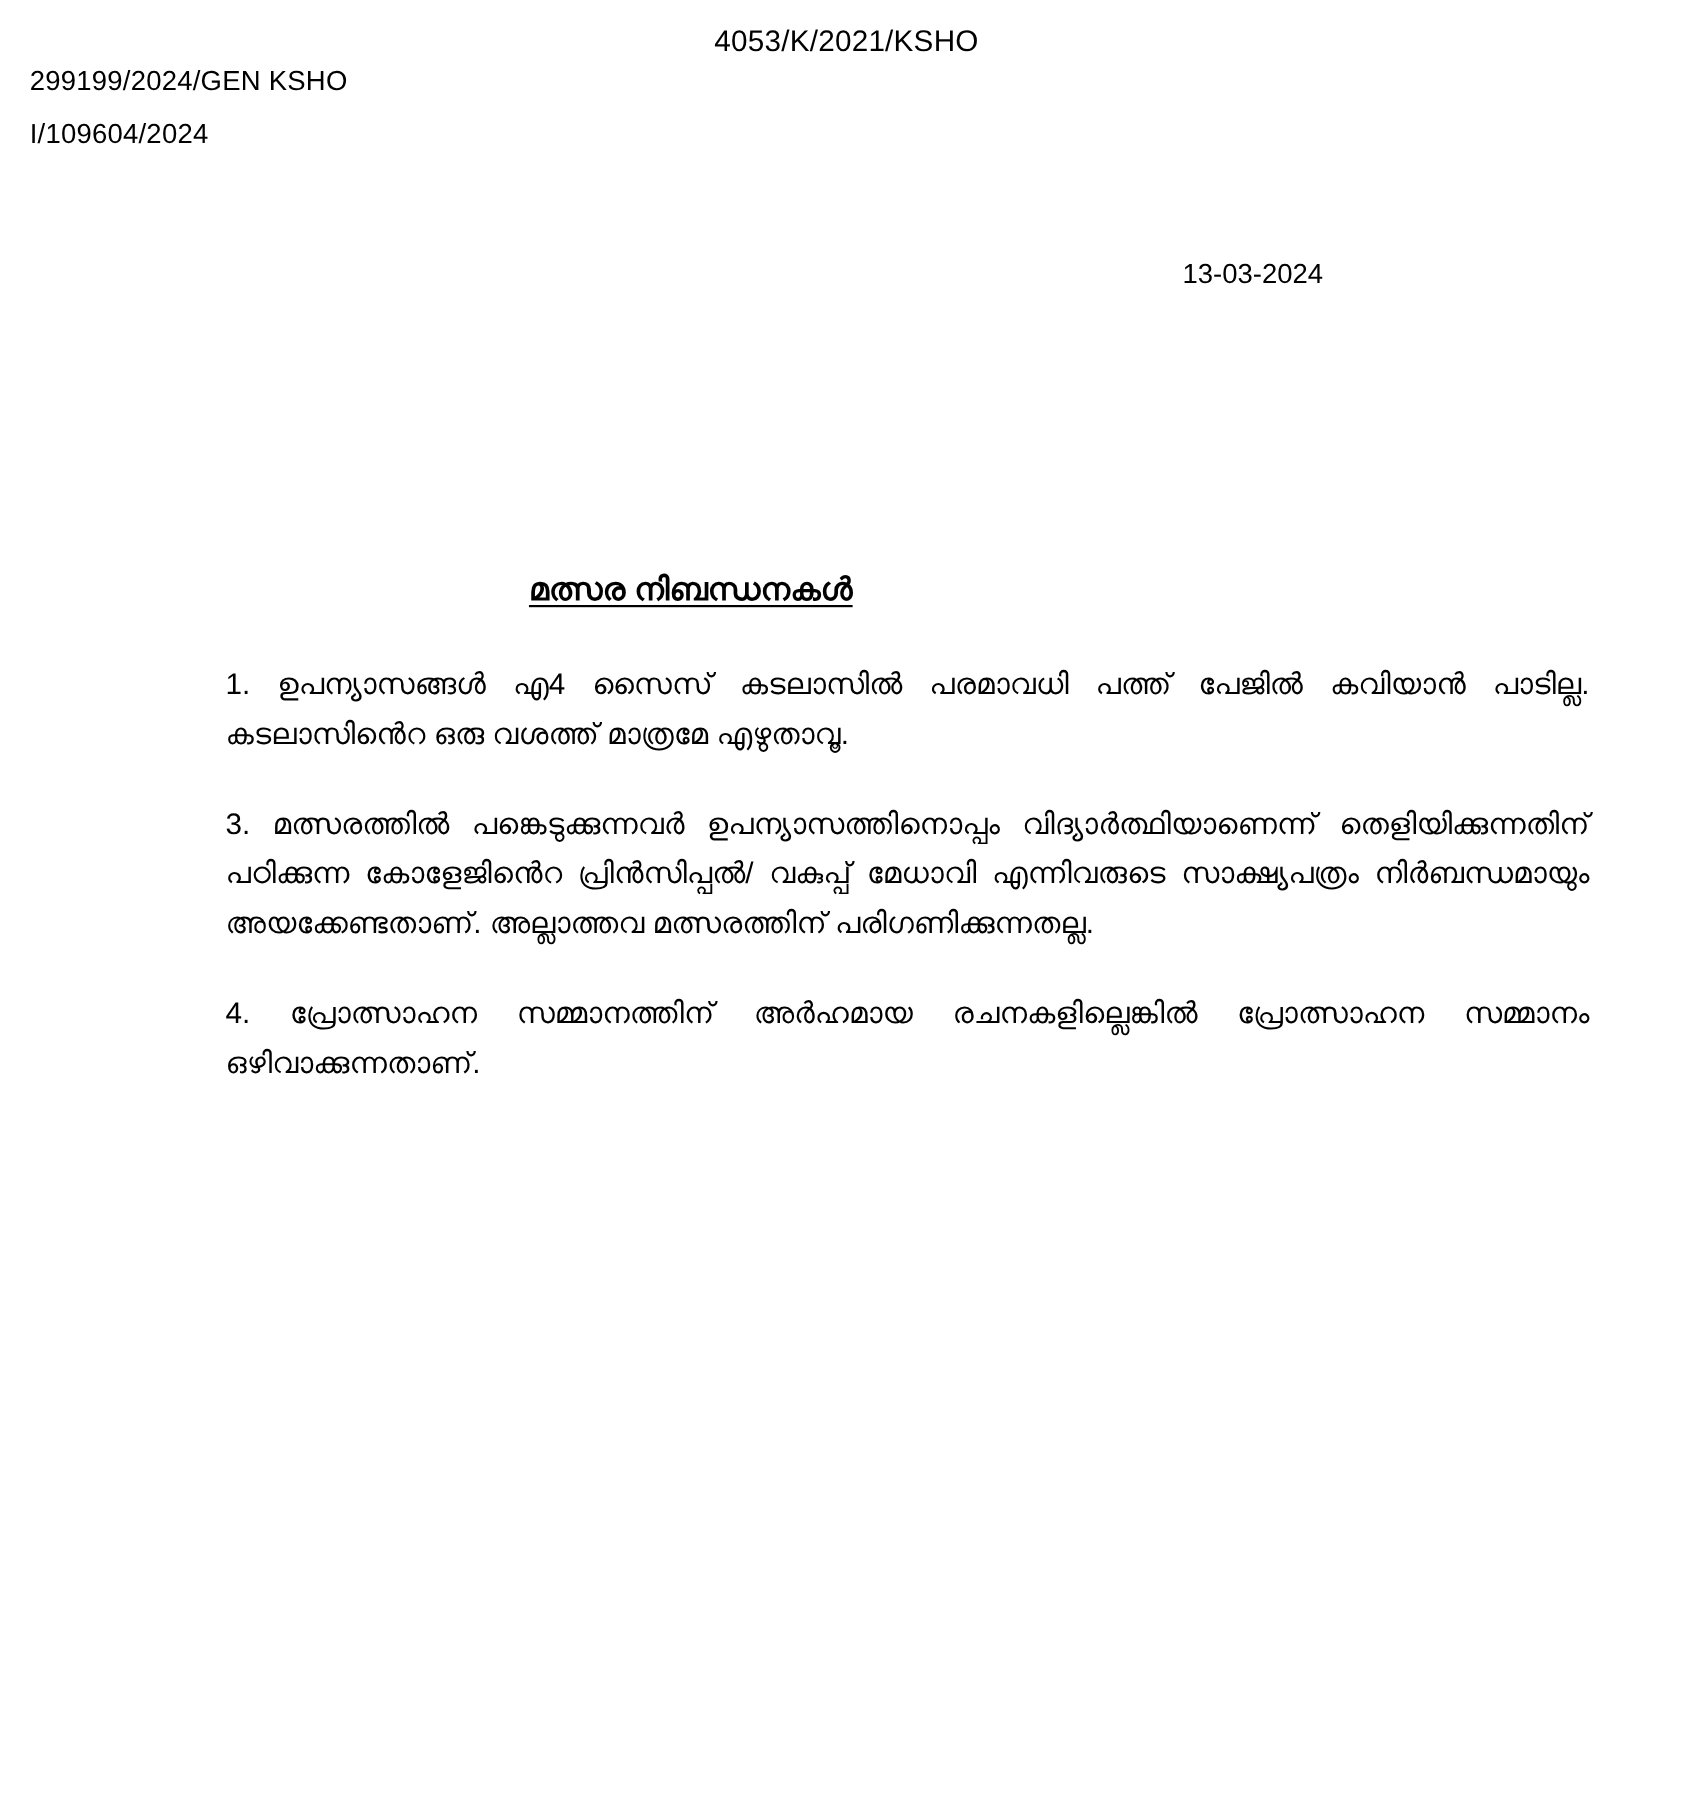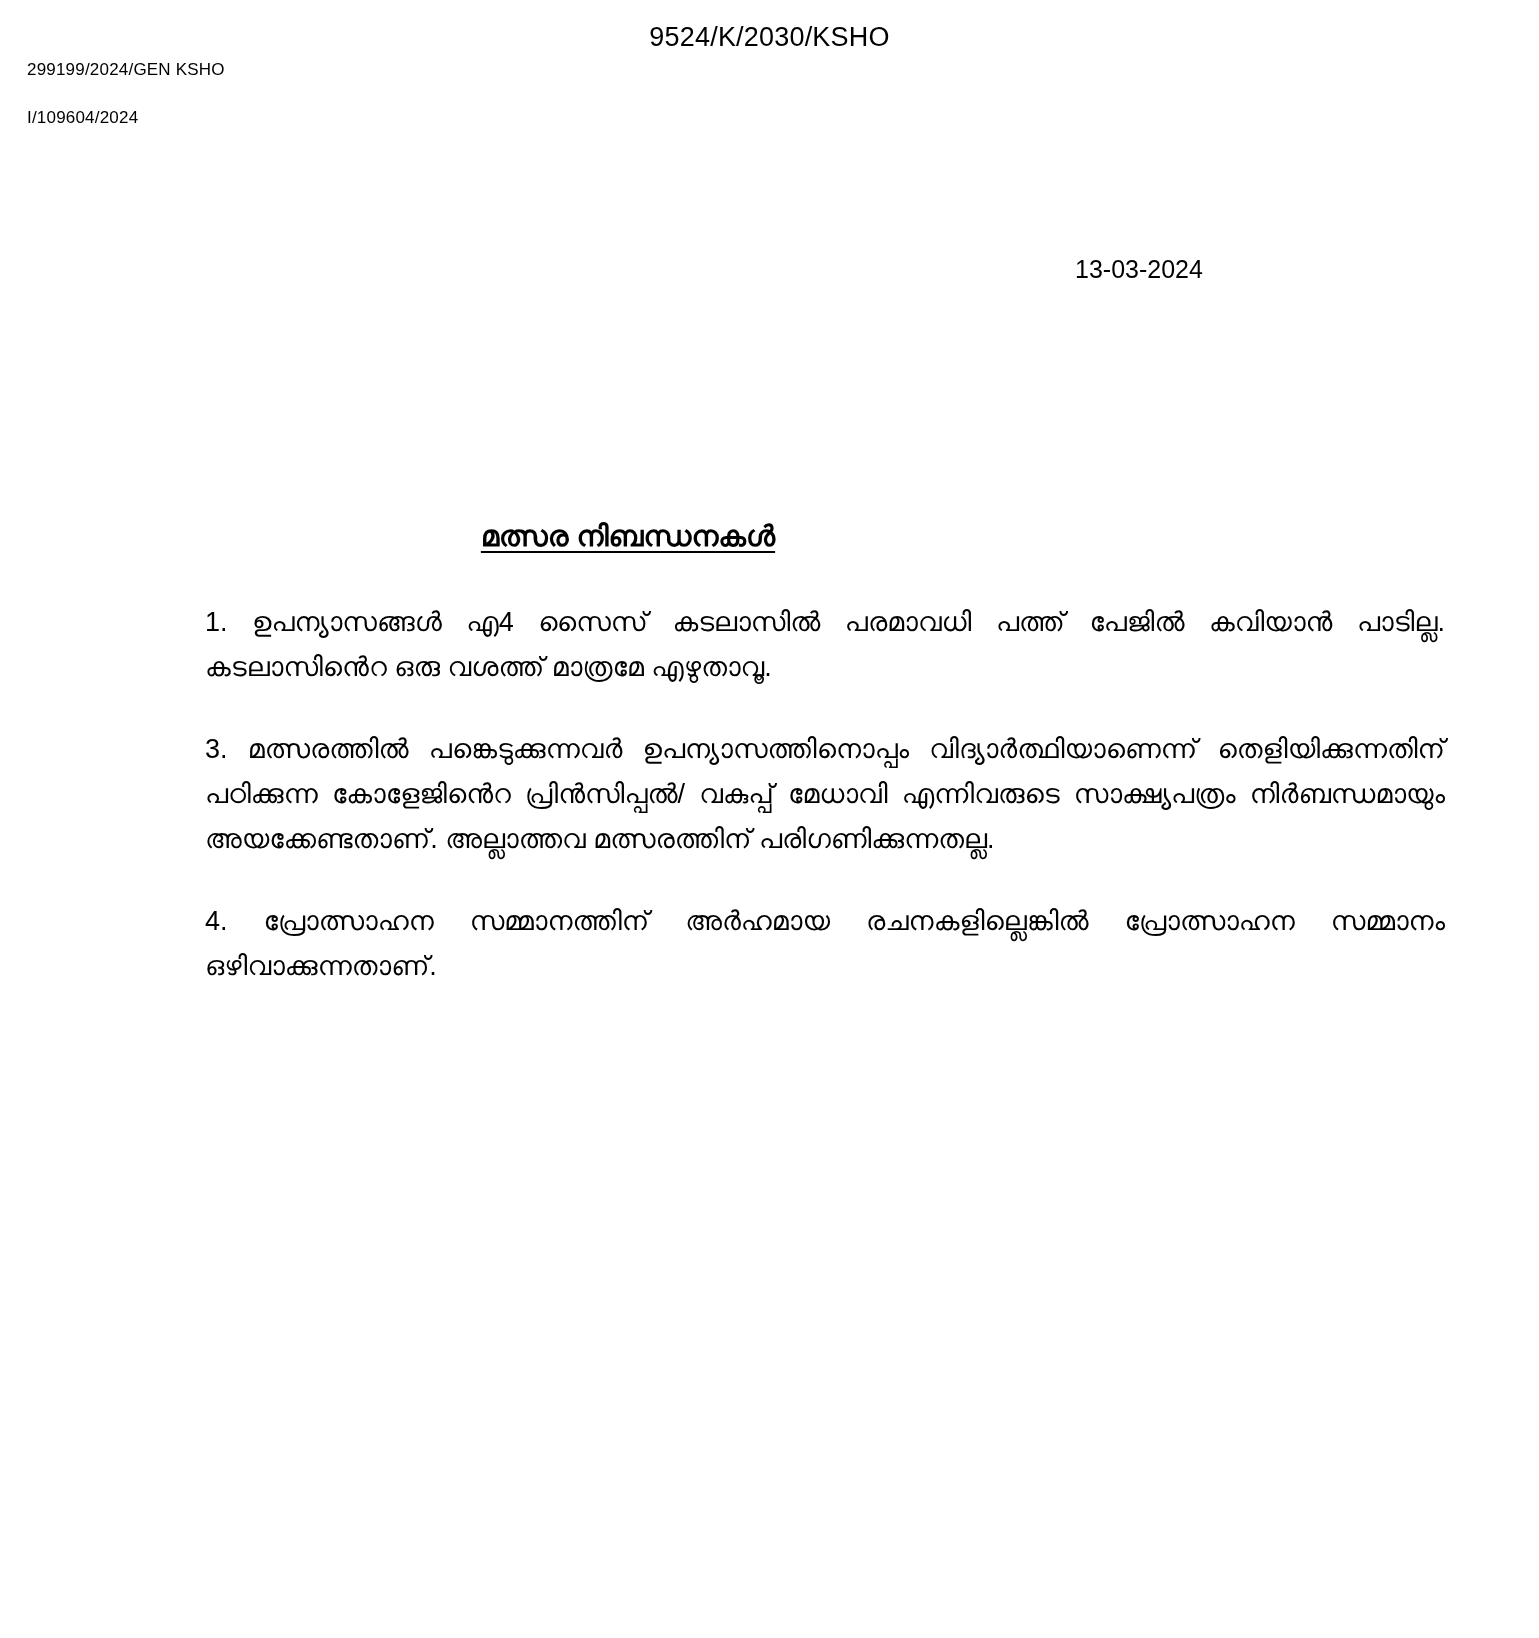--- a/index.html
+++ b/index.html
@@ -24,32 +24,31 @@
     top: 22px;
     left: 0;
     width: 1539px;
     text-align: center;
     font-size: 27px;
     letter-spacing: 0.2px;
   }
   .ref-left {
     position: absolute;
     left: 27px;
-    font-size: 17px;
+    font-size: 25px;
     letter-spacing: 0.2px;
   }
   .ref-left-1 { top: 60px; }
   .ref-left-2 { top: 108px; }
 
   .date {
     position: absolute;
     top: 235px;
     left: 1075px;
     font-size: 25px;
-    margin-top: 20px;
   }
 
   .subject {
     position: absolute;
     top: 320px;
     left: 213px;
     width: 1180px;
     font-size: 27px;
     font-weight: bold;
     line-height: 1.65;
@@ -102,21 +101,21 @@
   .signature .inner {
     display: inline-block;
     transform: translateX(40px);
   }
 </style>
 </head>
 <body>
 
 <div class="page">
 
-  <div class="ref-top-center">9524/K/2030/KSHO</div>
+  <div class="ref-top-center">4053/K/2021/KSHO</div>
 
   <div class="ref-left ref-left-1">299199/2024/GEN KSHO</div>
   <div class="ref-left ref-left-2">I/109604/2024</div>
 
   <div class="date">13-03-2024</div>
 
 
   <div class="section-heading"><span>മത്സര നിബന്ധനകൾ</span></div>
 
   <div class="body-list">

